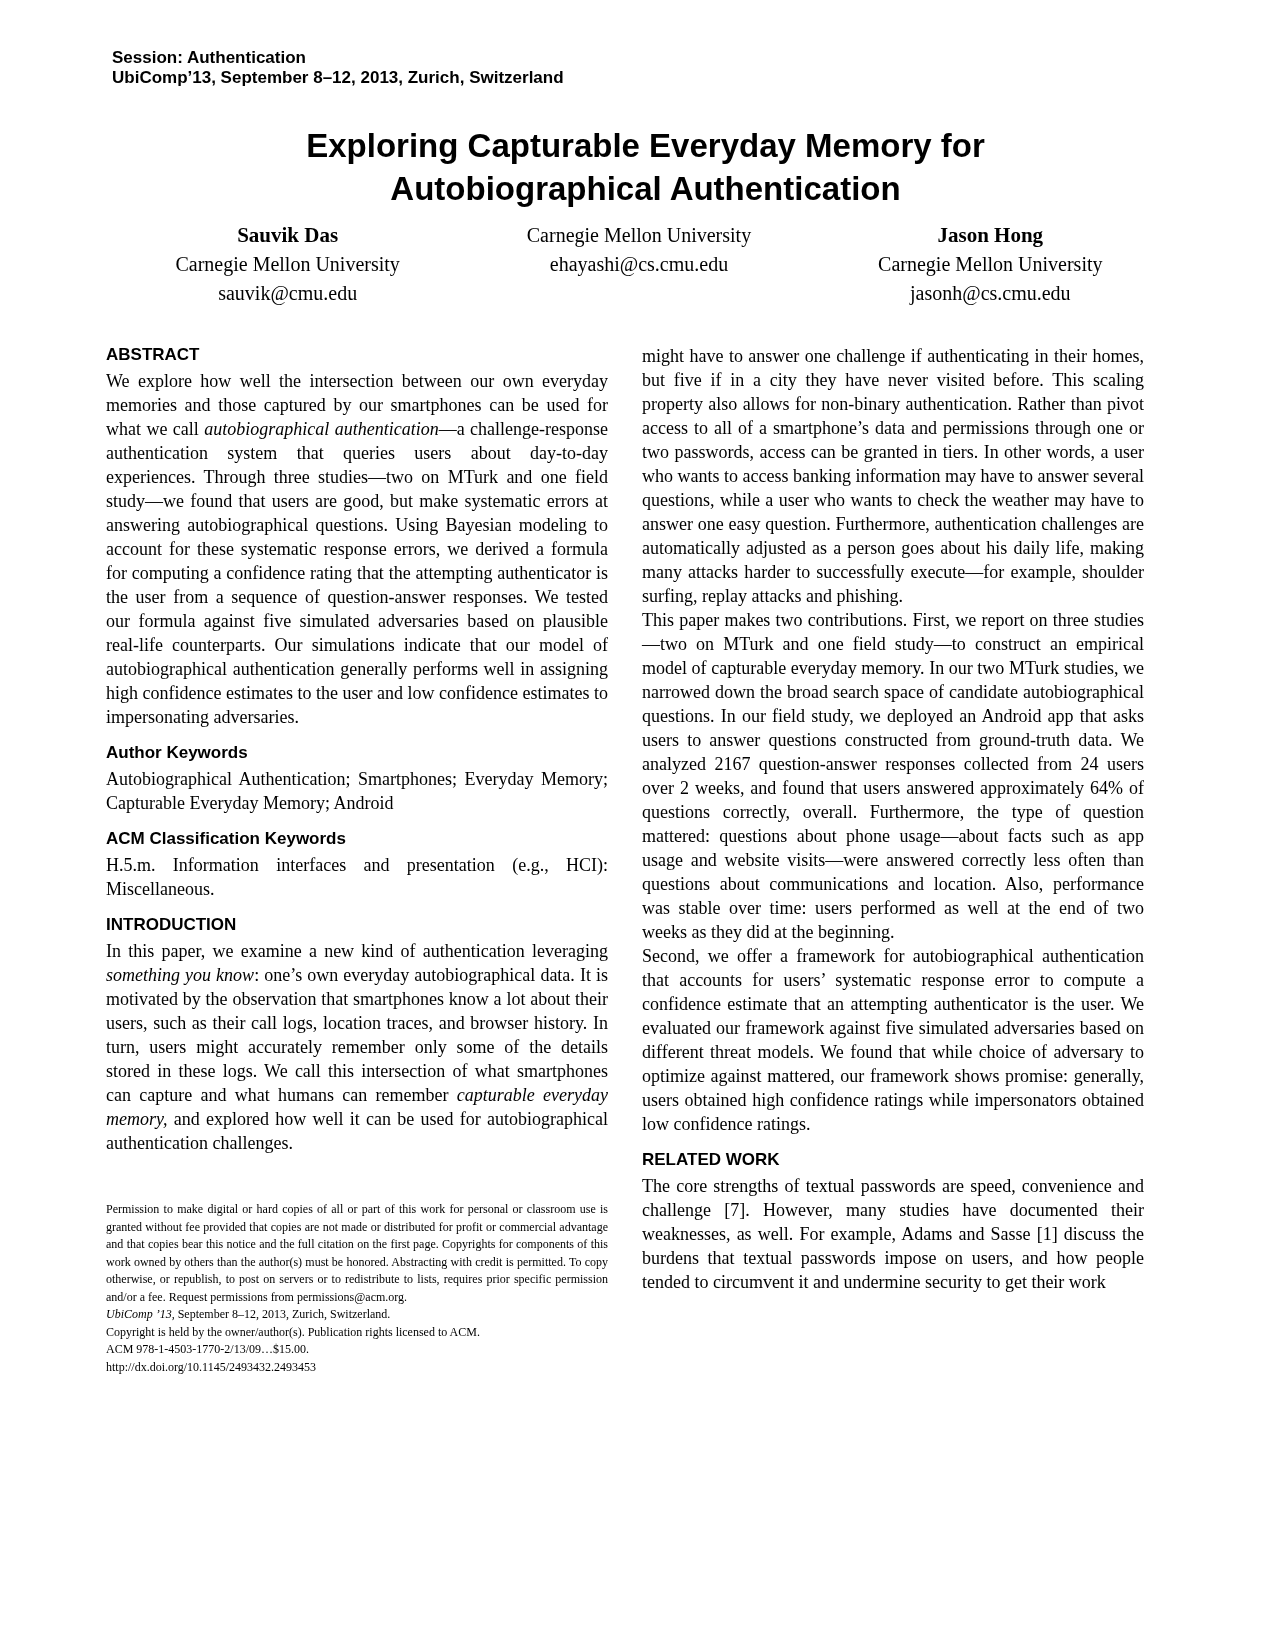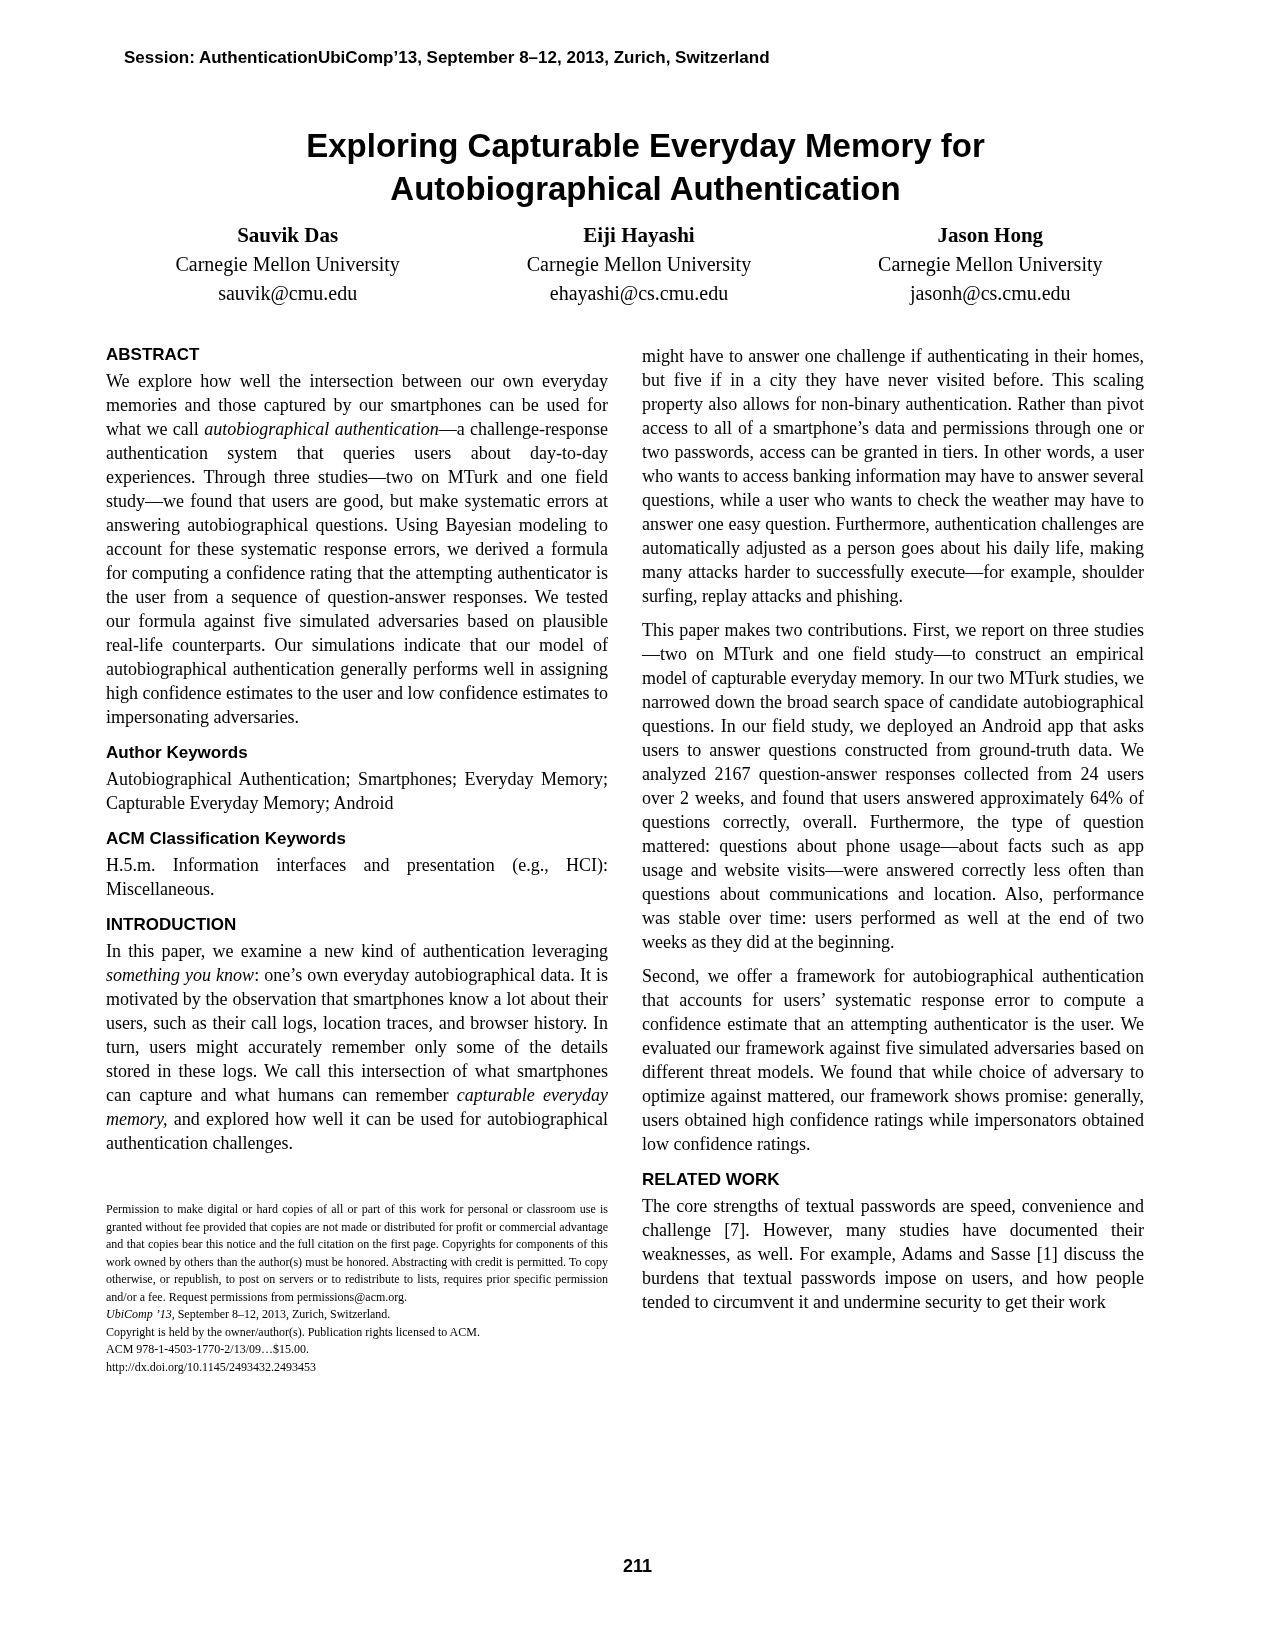--- a/index.html
+++ b/index.html
@@ -10,28 +10,29 @@
     color: #000000;
     font-family: "Liberation Serif", serif;
     position: relative;
     overflow: hidden;
   }
   .page { position: absolute; inset: 0; }
 
   .running-header {
     position: absolute;
     top: 48px;
-    left: 124px;
+    left: 112px;
     width: 1054px;
     display: flex;
-    justify-content: flex-start;
+    justify-content: flex-end;
     font-family: "Liberation Sans", sans-serif;
     font-weight: bold;
     font-size: 17px;
     line-height: 20px;
+    flex-direction: column;
   }
 
   .title {
     position: absolute;
     top: 124px;
     left: 8px;
     width: 100%;
     margin: 0;
     text-align: center;
     font-family: "Liberation Sans", sans-serif;
@@ -67,21 +68,21 @@
     font-family: "Liberation Sans", sans-serif;
     font-weight: bold;
     font-size: 17px;
     line-height: 22px;
     margin: 13px 0 3px 0;
     text-align: left;
   }
   h2 + h3 { margin-top: 0; }
 
   p { margin: 0; text-align: justify; }
-  p + p { margin-top: 10px; }
+  p + p { }
   i { font-style: italic; }
 
   .permission {
     margin-top: 46px;
     font-size: 12px;
     line-height: 17.5px;
   }
   .permission p { text-align: justify; margin: 0; }
   .permission .line { text-align: left; }
 
@@ -111,21 +112,20 @@
     <span class="tline">Autobiographical Authentication</span>
   </h1>
 
   <div class="authors">
     <div class="author">
       <span class="name">Sauvik Das</span>
       <span class="affil">Carnegie Mellon University</span>
       <span class="email">sauvik@cmu.edu</span>
     </div>
     <div class="author">
-      <span class="name">Eiji Hayashi</span>
       <span class="affil">Carnegie Mellon University</span>
       <span class="email">ehayashi@cs.cmu.edu</span>
     </div>
     <div class="author">
       <span class="name">Jason Hong</span>
       <span class="affil">Carnegie Mellon University</span>
       <span class="email">jasonh@cs.cmu.edu</span>
     </div>
   </div>
 
@@ -157,15 +157,14 @@
       <p>might have to answer one challenge if authenticating in their homes, but five if in a city they have never visited before. This scaling property also allows for non-binary authentication. Rather than pivot access to all of a smartphone’s data and permissions through one or two passwords, access can be granted in tiers. In other words, a user who wants to access banking information may have to answer several questions, while a user who wants to check the weather may have to answer one easy question. Furthermore, authentication challenges are automatically adjusted as a person goes about his daily life, making many attacks harder to successfully execute—for example, shoulder surfing, replay attacks and phishing.</p>
       <p>This paper makes two contributions. First, we report on three studies—two on MTurk and one field study—to construct an empirical model of capturable everyday memory. In our two MTurk studies, we narrowed down the broad search space of candidate autobiographical questions. In our field study, we deployed an Android app that asks users to answer questions constructed from ground-truth data. We analyzed 2167 question-answer responses collected from 24 users over 2 weeks, and found that users answered approximately 64% of questions correctly, overall. Furthermore, the type of question mattered: questions about phone usage—about facts such as app usage and website visits—were answered correctly less often than questions about communications and location. Also, performance was stable over time: users performed as well at the end of two weeks as they did at the beginning.</p>
       <p>Second, we offer a framework for autobiographical authentication that accounts for users’ systematic response error to compute a confidence estimate that an attempting authenticator is the user. We evaluated our framework against five simulated adversaries based on different threat models. We found that while choice of adversary to optimize against mattered, our framework shows promise: generally, users obtained high confidence ratings while impersonators obtained low confidence ratings.</p>
 
       <h2>RELATED WORK</h2>
       <p>The core strengths of textual passwords are speed, convenience and challenge [7]. However, many studies have documented their weaknesses, as well. For example, Adams and Sasse [1] discuss the burdens that textual passwords impose on users, and how people tended to circumvent it and undermine security to get their work</p>
     </div>
 
   </div>
 
-  <div class="page-number">211</div>
 
 </div>
 
 </body></html>

